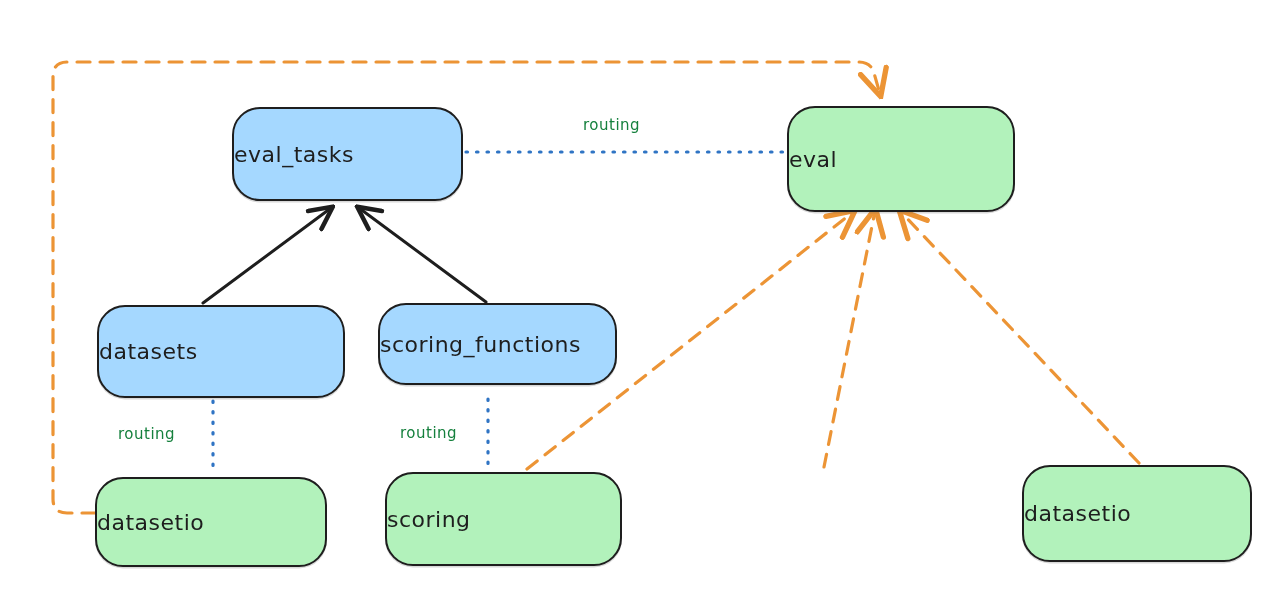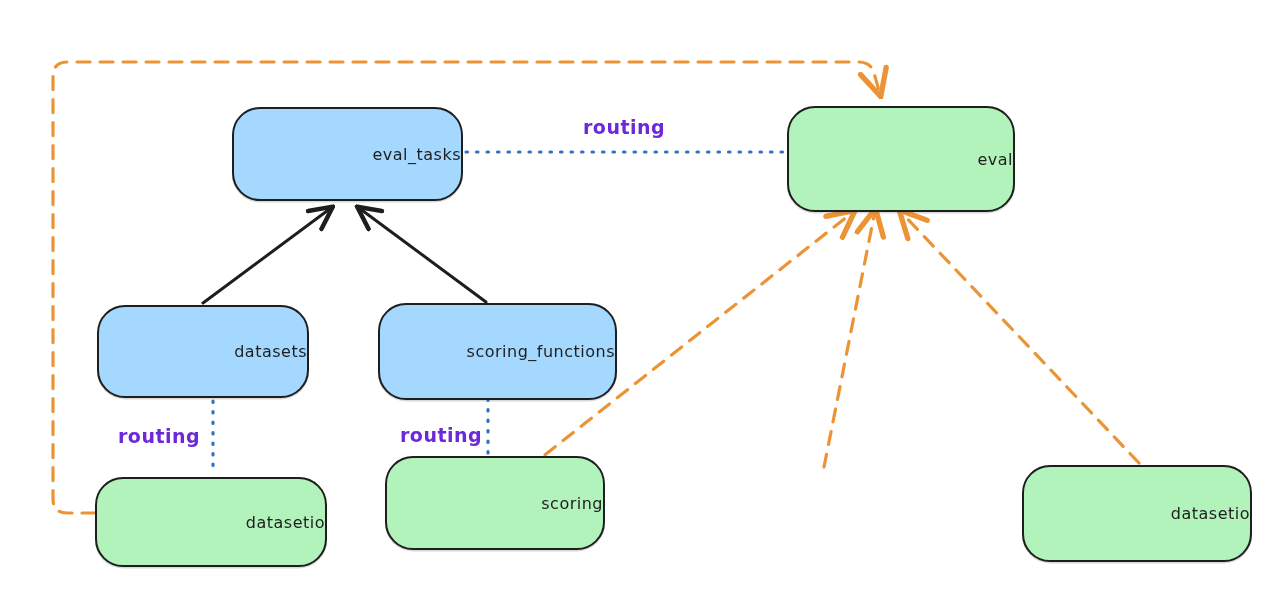--- a/index.html
+++ b/index.html
@@ -14,45 +14,45 @@
   .edges-svg {
     position: absolute;
     left: 0; top: 0;
     width: 1280px; height: 596px;
   }
   .node {
     position: absolute;
     box-sizing: border-box;
     display: flex;
     align-items: center;
-    justify-content: flex-end;
+    justify-content: flex-start;
     border: 2.5px solid #1e1e1e;
     border-radius: 28px;
-    font-size: 16px;
+    font-size: 22px;
     letter-spacing: 0.5px;
     color: #1e1e1e;
     box-shadow: 0 1.5px 0 rgba(100,100,100,0.25);
   }
   .node.blue  { background: #a5d8ff; }
   .node.green { background: #b2f2bb; }
 
   #n-eval_tasks        { left: 232px;  top: 107px; width: 231px; height: 94px; }
   #n-eval              { left: 787px;  top: 106px; width: 228px; height: 106px; }
-  #n-datasets          { left: 97px;   top: 305px; width: 212px; height: 93px; }
-  #n-scoring_functions { left: 378px;  top: 303px; width: 239px; height: 97px; padding-left: 12px; }
+  #n-datasets          { left: 97px;   top: 305px; width: 248px; height: 93px; }
+  #n-scoring_functions { left: 378px;  top: 303px; width: 239px; height: 82px; }
   #n-datasetio         { left: 95px;   top: 477px; width: 232px; height: 90px; }
-  #n-scoring           { left: 385px;  top: 456px; width: 220px; height: 94px; }
+  #n-scoring           { left: 385px;  top: 472px; width: 237px; height: 94px; }
   #n-agents            { left: 710px;  top: 471px; width: 233px; height: 96px; }
   #n-inference         { left: 1022px; top: 465px; width: 230px; height: 97px; }
 
   .edge-label {
     position: absolute;
-    color: #6d28d9;
-    font-weight: bold;
-    font-size: 19px;
+    color: #15803d;
+    font-weight: normal;
+    font-size: 15px;
     letter-spacing: 0.5px;
     white-space: nowrap;
   }
   #lbl-routing-top      { left: 583px; top: 116px; }
   #lbl-routing-datasets { left: 118px; top: 425px; }
   #lbl-routing-scoring  { left: 400px; top: 424px; }
 </style>
 </head>
 <body>
 

